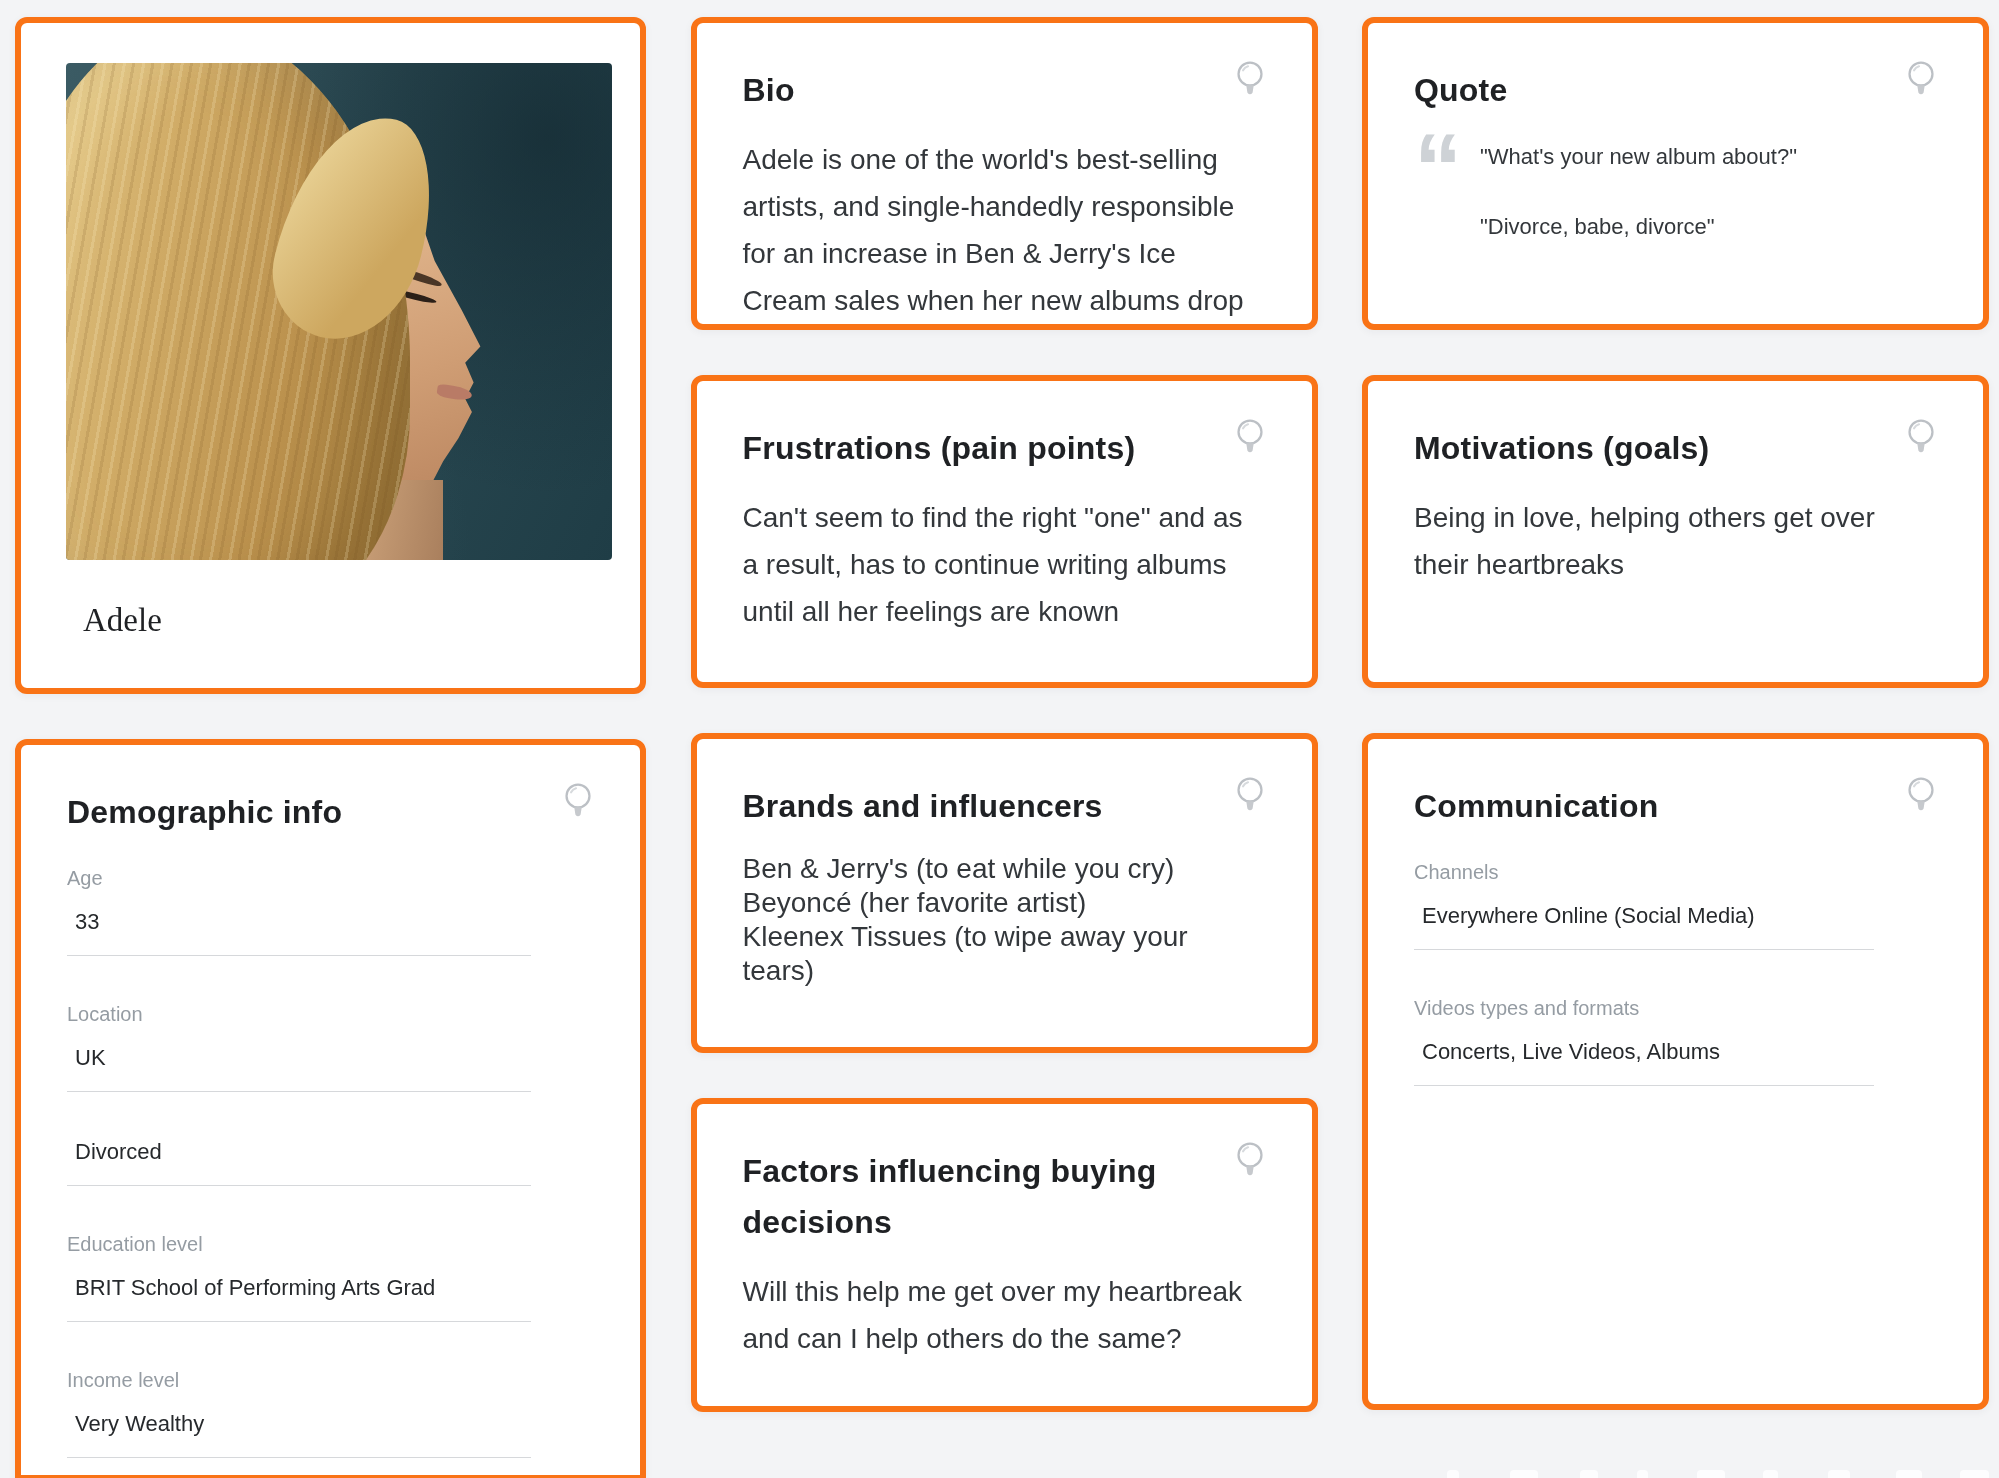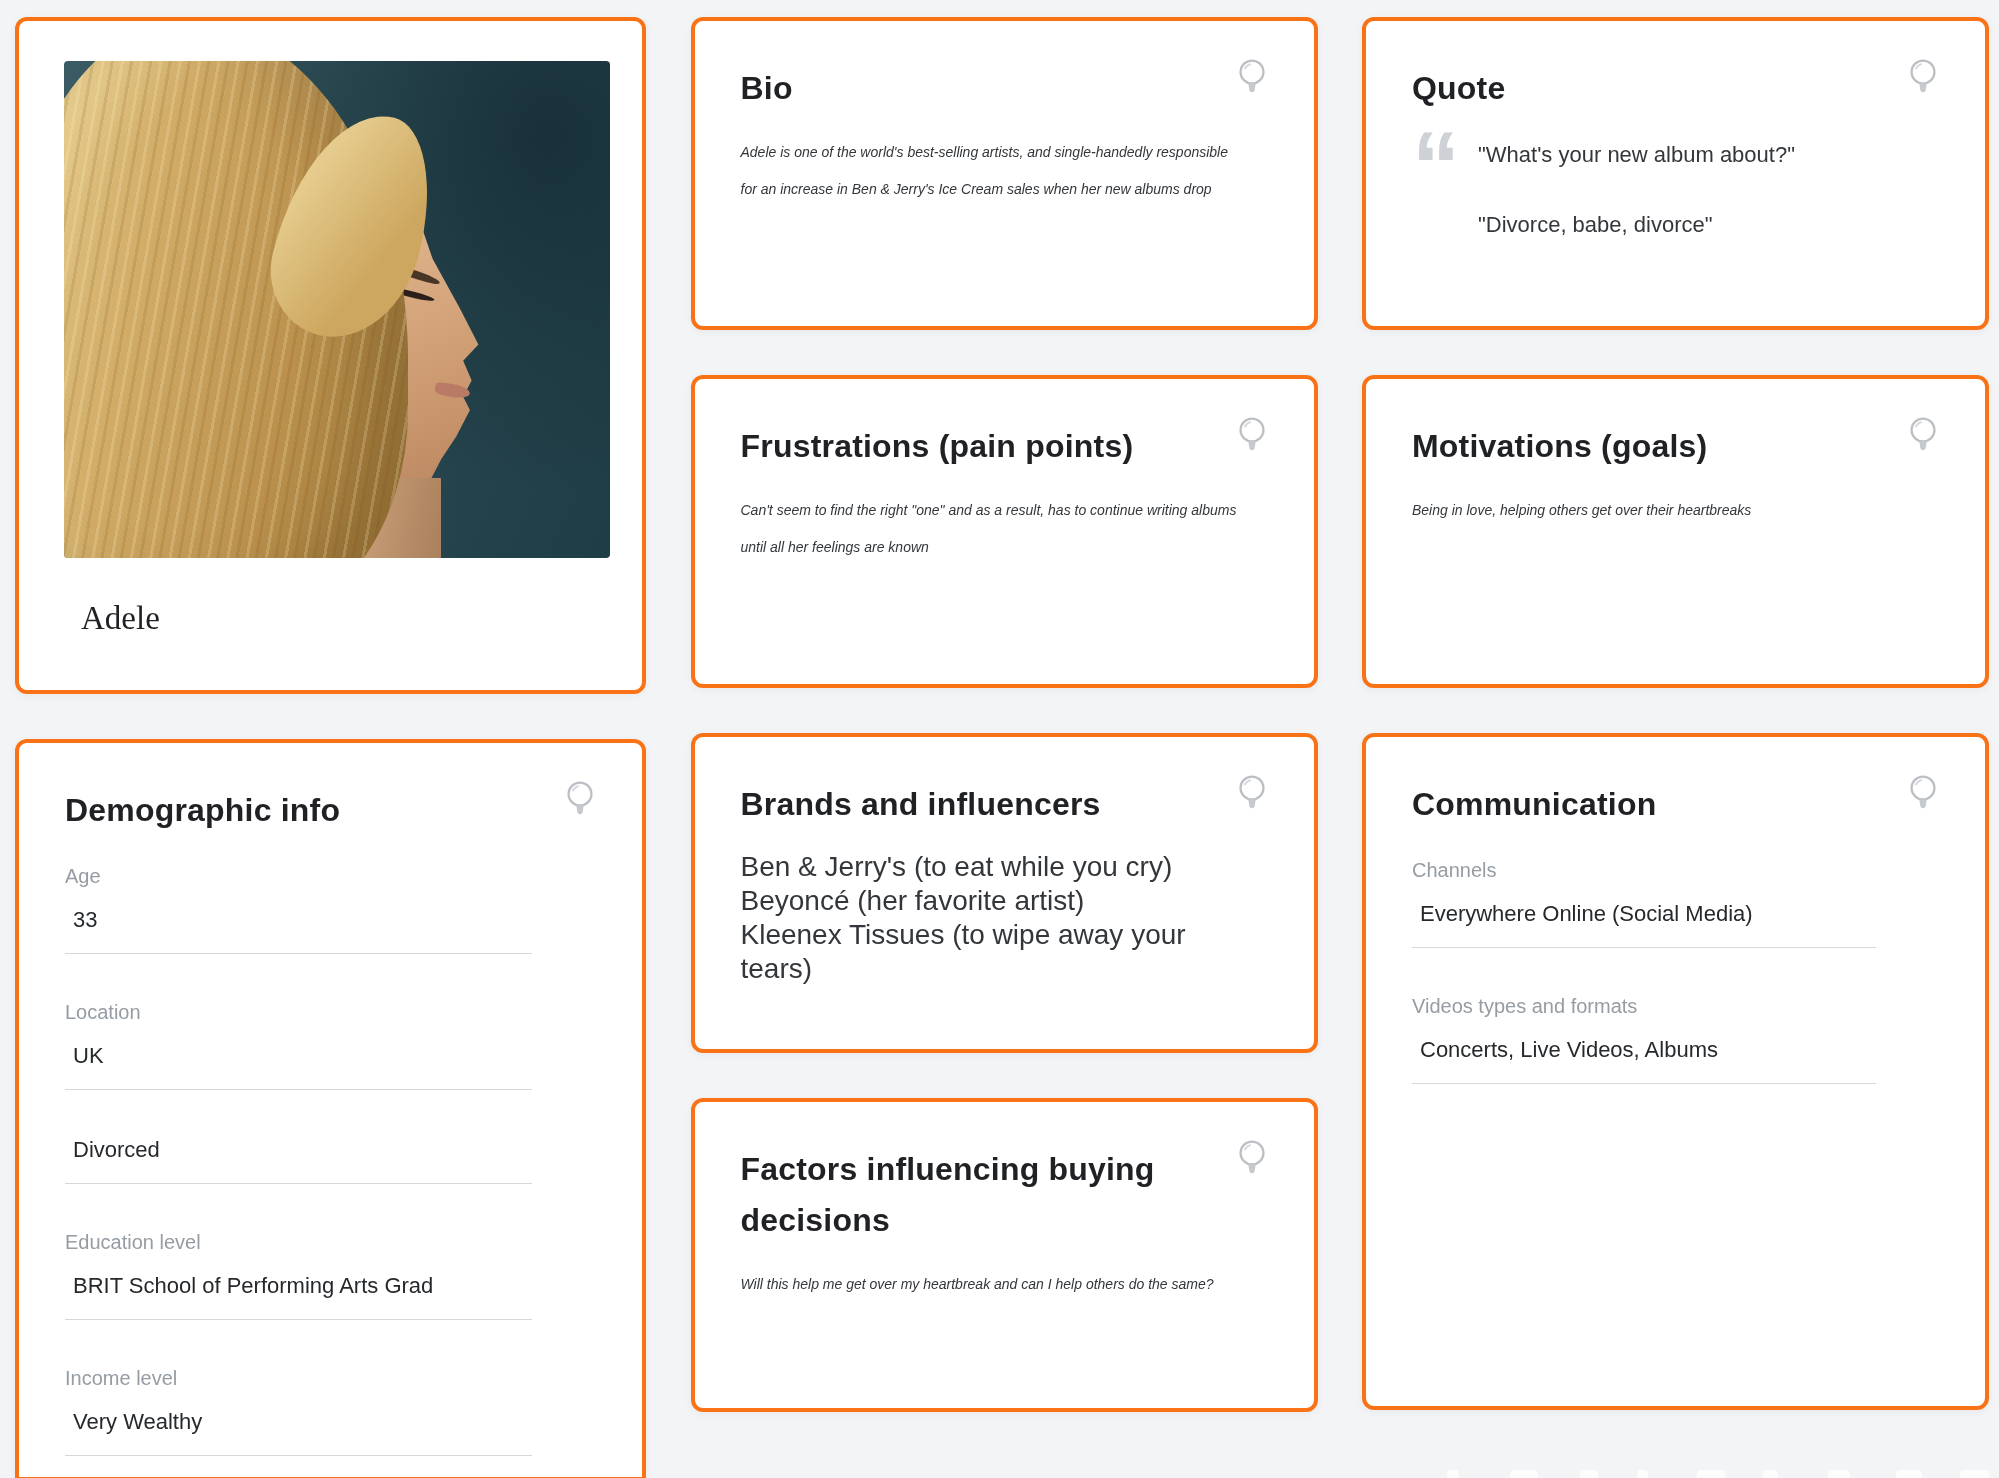--- a/index.html
+++ b/index.html
@@ -15,41 +15,41 @@
     padding:17px 10px 0 15px;
     display:flex; justify-content:space-between;
   }
   .col { display:flex; flex-direction:column; gap:45px; }
   .col-1 { width:631px; }
   .col-2 { width:627px; }
   .col-3 { width:627px; }
 
   .card {
     background:#ffffff;
-    border:4px solid #f97316;
+    border:6px solid #f97316;
     border-radius:12px;
     box-shadow:0 2px 8px rgba(30,40,60,0.05);
     position:relative;
     padding:42px 46px 0 46px;
     flex:none;
   }
   .h313 { height:313px; }
   .h314 { height:314px; }
   .h320 { height:320px; }
   .h677 { height:677px; }
   .h742 { height:742px; border-bottom-left-radius:0; border-bottom-right-radius:0; }
 
   .card-title {
     font-size:32px; font-weight:700; color:#1f2124;
     line-height:1.6; letter-spacing:0.2px;
     max-width:500px;
   }
   .card-body {
-    margin-top:20px; font-size:14px; line-height:37px;
-    color:#33373b; max-width:505px;font-style:italic;
+    margin-top:20px; font-size:28px; line-height:47px;
+    color:#33373b; max-width:505px;
   }
   .bulb {
     position:absolute; top:36px; right:46px;
     width:32px; height:42px; cursor:pointer;
   }
 
   
   .quote-row { display:flex; margin-top:24px; }
   .quote-mark {
     font-size:96px; line-height:56px; font-weight:700;

